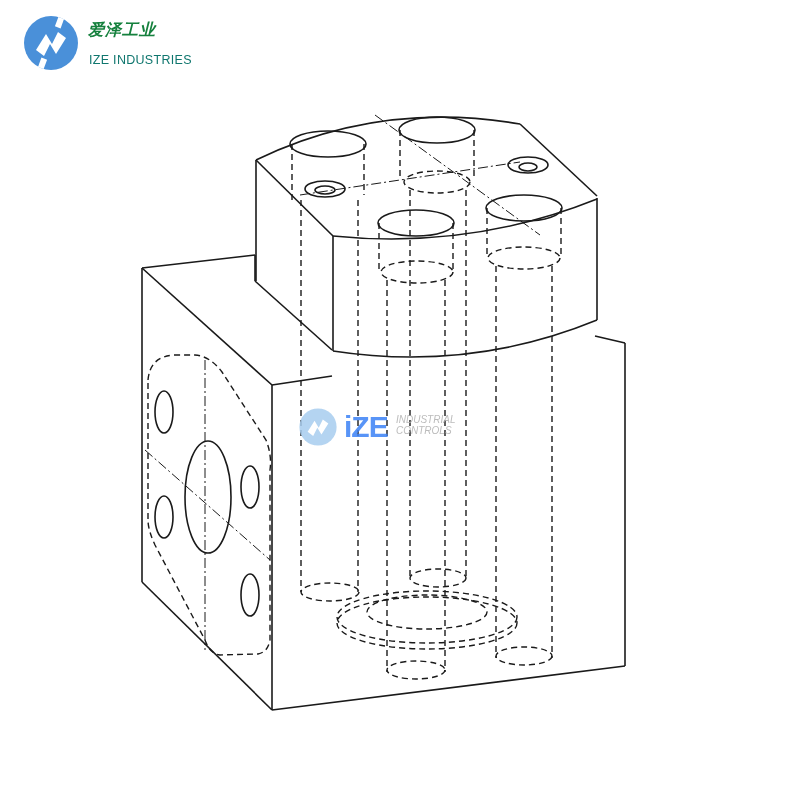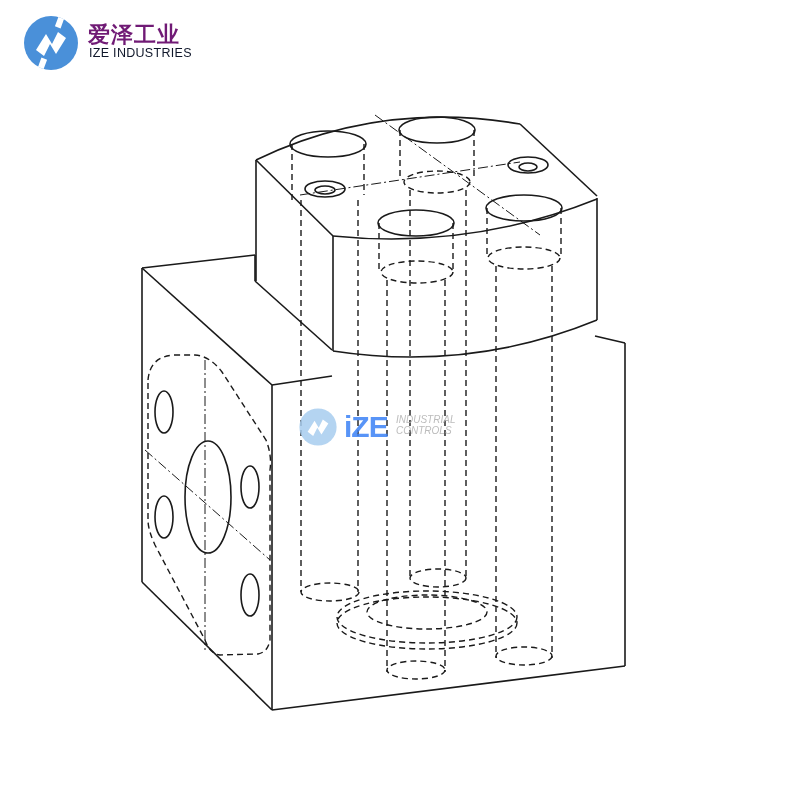--- a/index.html
+++ b/index.html
@@ -1,20 +1,20 @@
 <!DOCTYPE html>
 <html><head>
 <meta charset="utf-8">
 <style>
   html, body { margin:0; padding:0; background:#ffffff; }
   body { width:800px; height:800px; position:relative; overflow:hidden; font-family:"Liberation Sans", sans-serif; }
   .logo { position:absolute; left:22px; top:14px; width:200px; height:60px; }
   .logo-mark { position:absolute; left:0; top:0; width:58px; height:58px; }
-  .logo-cn { position:absolute; left:66px; top:6px; font-size:22px; color:#701a75; letter-spacing:1px; font-family:"DejaVu Sans", sans-serif; font-weight:bold; }
-  .logo-en { position:absolute; left:67px; top:32px; font-size:12.5px; color:#0f172a; letter-spacing:0.3px; }
+  .logo-cn { position:absolute; left:66px; top:6px; font-size:16px; color:#15803d; letter-spacing:1px; font-family:"DejaVu Sans", sans-serif; font-weight:bold;font-style:italic; }
+  .logo-en { position:absolute; left:67px; top:39px; font-size:12.5px; color:#0f766e; letter-spacing:0.3px; }
   .drawing { position:absolute; left:0; top:0; width:800px; height:800px; }
   .wm { position:absolute; left:298px; top:407px; width:180px; height:40px; opacity:0.85; }
   .wm-ize { position:absolute; left:46px; top:3px; font-size:30px; font-weight:bold; color:#3b82f6; letter-spacing:-1px; }
   .wm-sub { position:absolute; left:98px; top:7px; font-size:10px; line-height:11px; color:#b0b0b0;font-style:italic; }
 </style>
 </head>
 <body>
 
 <div class="logo">
   <svg class="logo-mark" viewBox="0 0 58 58">

